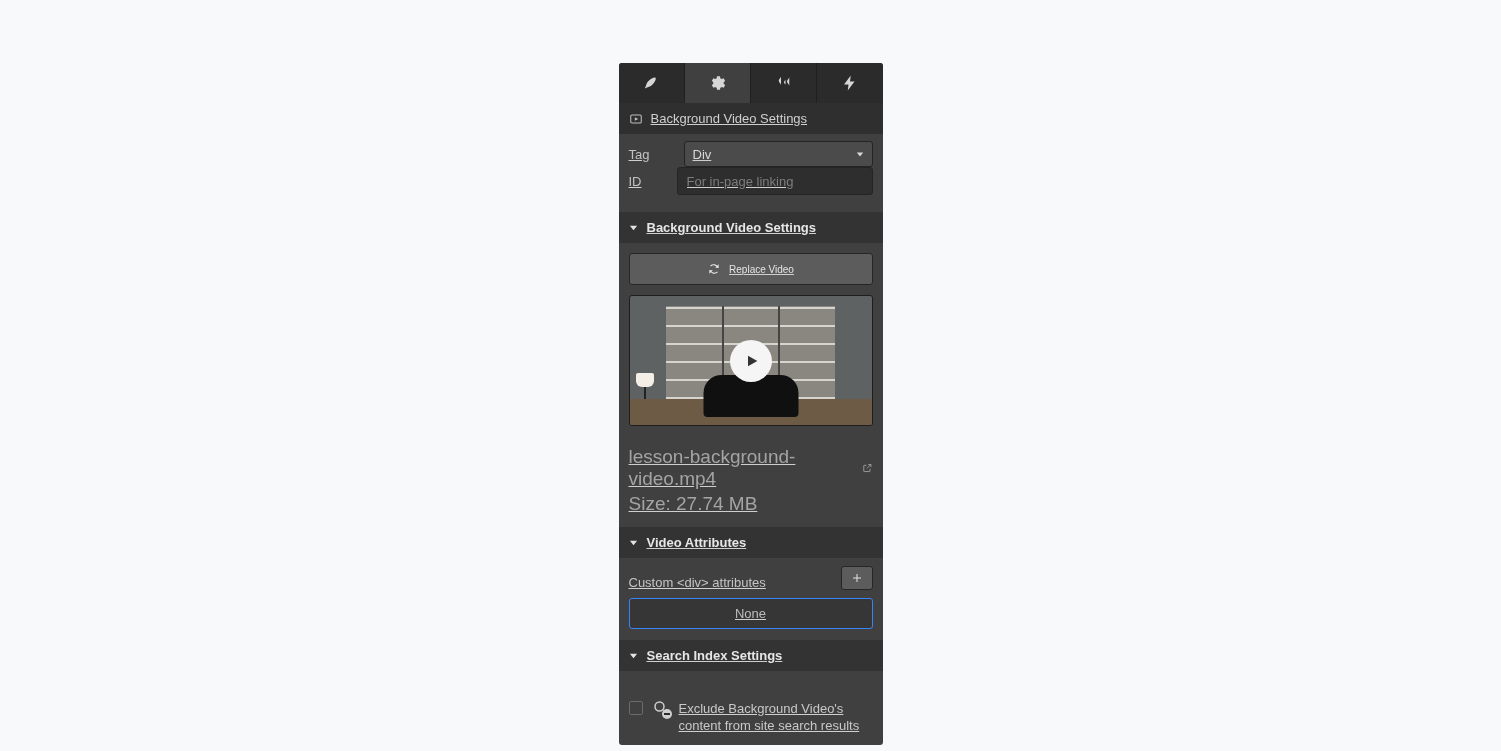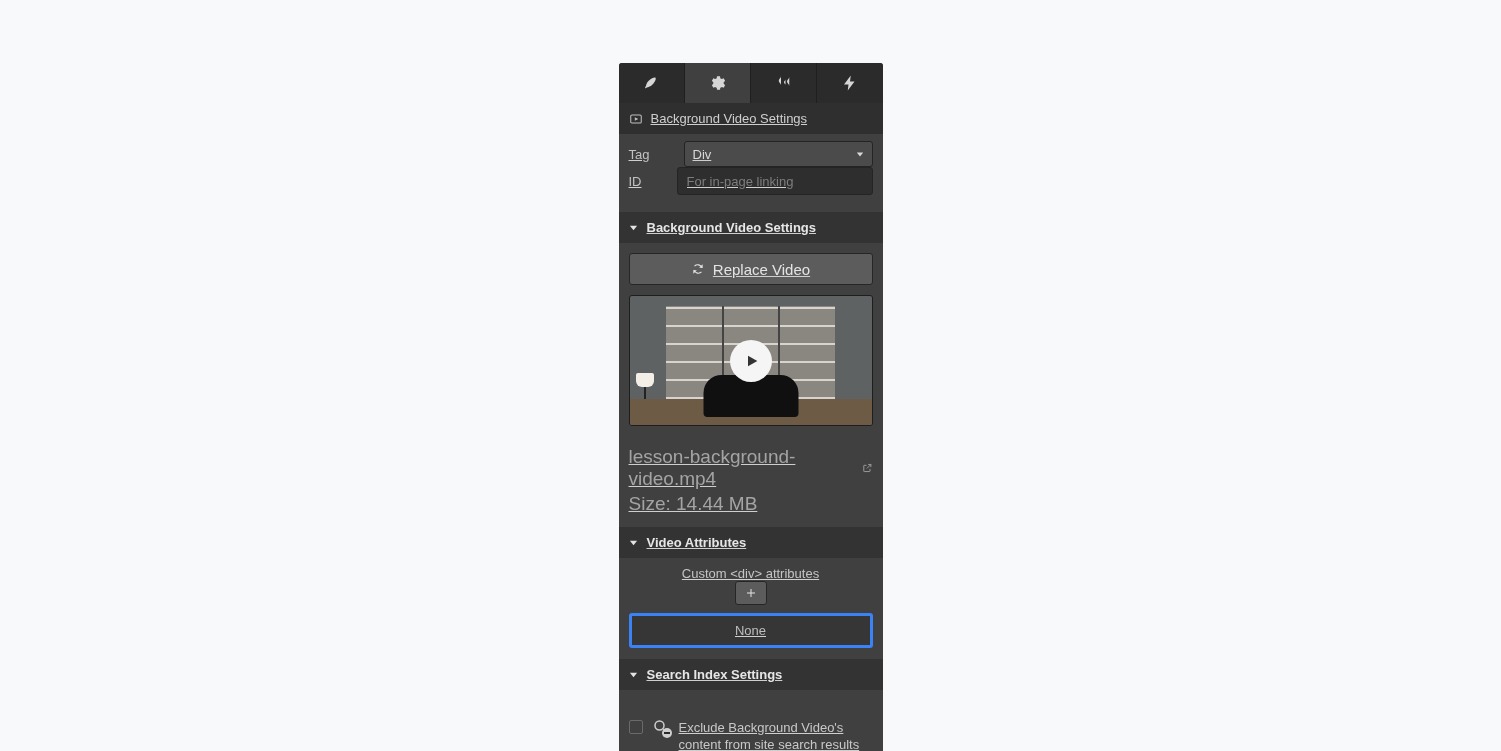--- a/index.html
+++ b/index.html
@@ -100,21 +100,21 @@
   .replace-btn {
     background: #5c5c5c;
     border: 1px solid #262626;
     border-radius: 3px;
     height: 32px;
     display: flex;
     align-items: center;
     justify-content: center;
     cursor: pointer;
     color: #e4e4e4;
-    font-size: 15px;
+    font-size: 10px;
   }
   .replace-btn svg { width: 14px; height: 14px; fill: #e4e4e4; margin-right: 8px; }
   .video-thumb {
     margin-top: 10px;
     width: 100%;
     height: 131px;
     background: #2b2b2b;
     border: 1px solid #1e1e1e;
     border-radius: 3px;
     position: relative;
@@ -149,39 +149,38 @@
     border-radius: 50%;
     display: flex; align-items: center; justify-content: center;
   }
   .play-btn svg { width: 16px; height: 16px; fill: #333; margin-left: 3px; }
   .filemeta { padding: 10px 10px 12px 10px; color: #a4a4a4; font-size: 19px; }
   .filemeta .fname { display: flex; align-items: center; }
   .filemeta .fname svg { width: 12px; height: 12px; fill: none; stroke: #a4a4a4; stroke-width: 2; margin-left: 7px; }
   .filemeta .fsize { margin-top: 3px; }
   .attrrow {
     display: flex;
-    align-items: center;
+    align-items: flex-end;
     justify-content: space-between;
     padding: 8px 10px;
     color: #c4c4c4;
-    flex-direction: column;
   }
   .plusbtn {
     width: 32px; height: 24px;
     background: #5c5c5c;
     border: 1px solid #262626;
     border-radius: 3px;
     display: flex; align-items: center; justify-content: center;
     cursor: pointer;
   }
   .plusbtn svg { width: 12px; height: 12px; fill: #e4e4e4; }
   .noneblock {
     margin: 0 10px 11px 10px;
     background: #363636;
-    border: 3px solid #3b82f6;
+    border: 1px solid #3b82f6;
     border-radius: 3px;
     text-align: center;
     padding: 7px 0;
     color: #bdbdbd;
     font-size: 13px;
   }
   .searchrow {
     display: flex;
     align-items: center;
     padding: 10px;
@@ -293,21 +292,21 @@
       </div>
     </div>
   </div>
   <div class="filemeta">
     <div class="fname">
       <span>lesson-background-video.mp4</span>
       <svg viewBox="0 0 24 24">
           <path d="M14 4h6v6M20 4l-9 9M18 14v5a1 1 0 0 1-1 1H5a1 1 0 0 1-1-1V7a1 1 0 0 1 1-1h5"></path>
         </svg>
     </div>
-    <div class="fsize">Size: 14.44 MB</div>
+    <div class="fsize">Size: 27.74 MB</div>
   </div>
 
   <div class="section-header">
     <svg class="caret" viewBox="0 0 10 10">
         <polygon points="1,3 9,3 5,8"></polygon>
       </svg>
     <span class="title">Video Attributes</span>
   </div>
   <div class="attrrow">
     <span>Custom &lt;div&gt; attributes</span>

